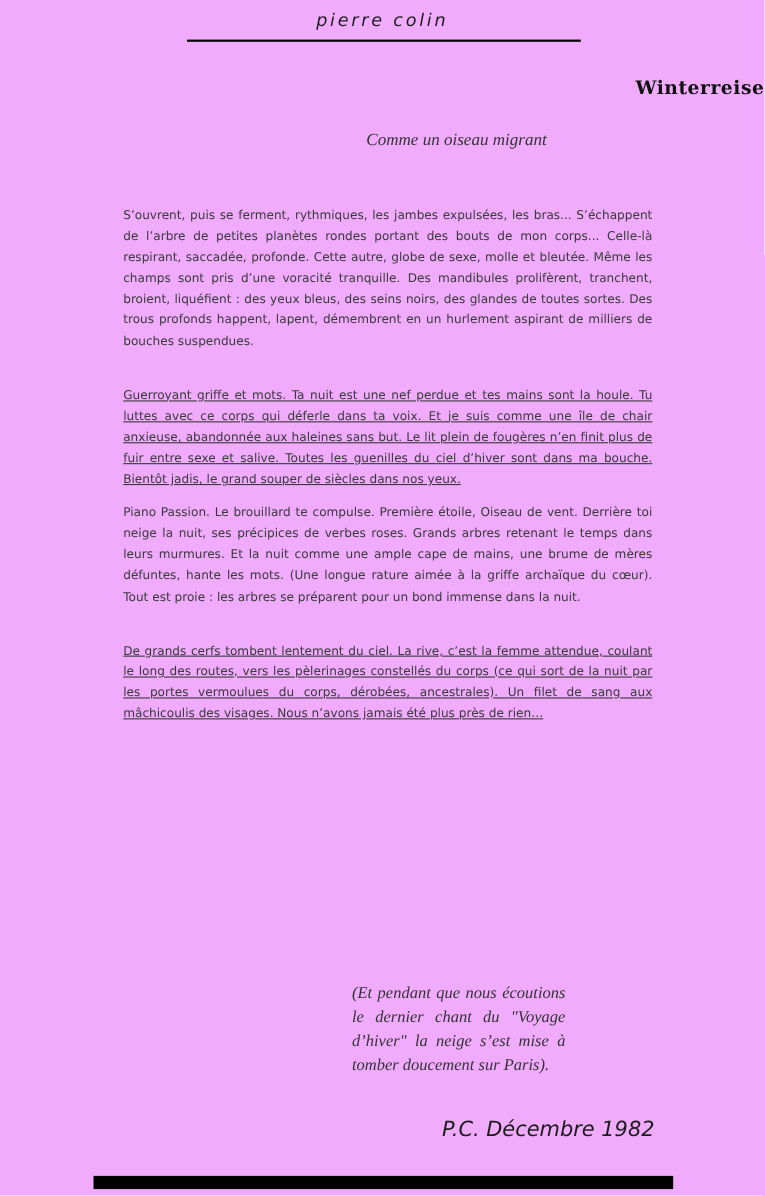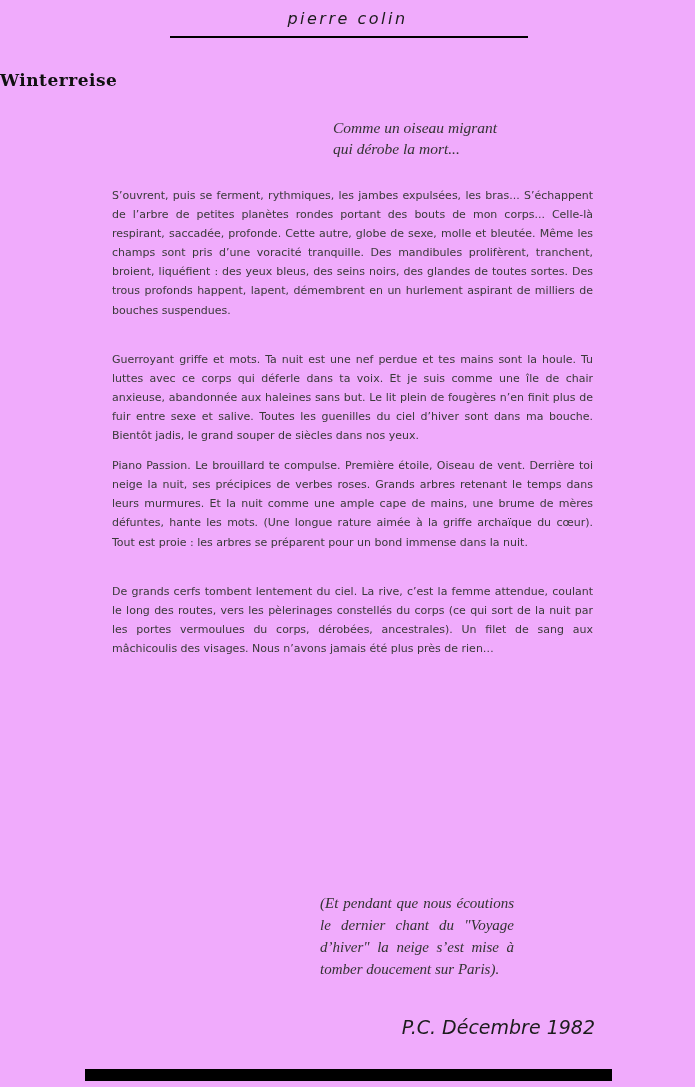--- a/index.html
+++ b/index.html
@@ -33,52 +33,53 @@
     left: 170px;
     width: 358px;
     height: 2px;
     background: #000000;
   }
   .title {
     position: absolute;
     top: 70px;
     left: 0;
     width: 100%;
-    text-align: left;
+    text-align: right;
     font-family: "DejaVu Serif", serif;
     font-weight: bold;
     font-size: 17px;
     letter-spacing: 0.5px;
     color: #111111;
   }
   .epigraph {
     position: absolute;
     top: 117px;
     left: 333px;
     font-family: "Liberation Serif", serif;
     font-style: italic;
     font-size: 15.5px;
     line-height: 21px;
     color: #333333;
+    text-align: right;
   }
   .body-col {
     position: absolute;
     top: 186px;
     left: 112px;
     width: 481px;
     font-size: 11px;
     line-height: 19.1px;
     color: #3a3a3a;
     text-align: justify;
   }
   .body-col p {
     margin: 0;
     padding: 0;
   }
-  .body-col p.gap-lg { margin-top: 30px; }
+  .body-col p.gap-lg { margin-top: 30px; text-decoration: underline; }
   .body-col p.gap-sm { margin-top: 11px; }
   .closing-note {
     position: absolute;
     top: 892px;
     left: 320px;
     width: 194px;
     font-family: "Liberation Serif", serif;
     font-style: italic;
     font-size: 15px;
     line-height: 22px;
@@ -109,21 +110,20 @@
 <div class="page">
 
   <div class="author">pierre colin</div>
 
   <div class="header-rule"></div>
 
   <div class="title">Winterreise</div>
 
   <div class="epigraph">
     <div>Comme un oiseau migrant</div>
-    <div>qui dérobe la mort...</div>
   </div>
 
   <div class="body-col">
     <p>S’ouvrent, puis se ferment, rythmiques, les jambes expulsées, les bras... S’échappent de l’arbre de petites planètes rondes portant des bouts de mon corps... Celle-là respirant, saccadée, profonde. Cette autre, globe de sexe, molle et bleutée. Même les champs sont pris d’une voracité tranquille. Des mandibules prolifèrent, tranchent, broient, liquéfient : des yeux bleus, des seins noirs, des glandes de toutes sortes. Des trous profonds happent, lapent, démembrent en un hurlement aspirant de milliers de bouches suspendues.</p>
     <p class="gap-lg">Guerroyant griffe et mots. Ta nuit est une nef perdue et tes mains sont la houle. Tu luttes avec ce corps qui déferle dans ta voix. Et je suis comme une île de chair anxieuse, abandonnée aux haleines sans but. Le lit plein de fougères n’en finit plus de fuir entre sexe et salive. Toutes les guenilles du ciel d’hiver sont dans ma bouche. Bientôt jadis, le grand souper de siècles dans nos yeux.</p>
     <p class="gap-sm">Piano Passion. Le brouillard te compulse. Première étoile, Oiseau de vent. Derrière toi neige la nuit, ses précipices de verbes roses. Grands arbres retenant le temps dans leurs murmures. Et la nuit comme une ample cape de mains, une brume de mères défuntes, hante les mots. (Une longue rature aimée à la griffe archaïque du cœur). Tout est proie : les arbres se préparent pour un bond immense dans la nuit.</p>
     <p class="gap-lg">De grands cerfs tombent lentement du ciel. La rive, c’est la femme attendue, coulant le long des routes, vers les pèlerinages constellés du corps (ce qui sort de la nuit par les portes vermoulues du corps, dérobées, ancestrales). Un filet de sang aux mâchicoulis des visages. Nous n’avons jamais été plus près de rien…</p>
   </div>
 
   <div class="closing-note">(Et pendant que nous écoutions le dernier chant du "Voyage d’hiver" la neige s’est mise à tomber doucement sur Paris).</div>

